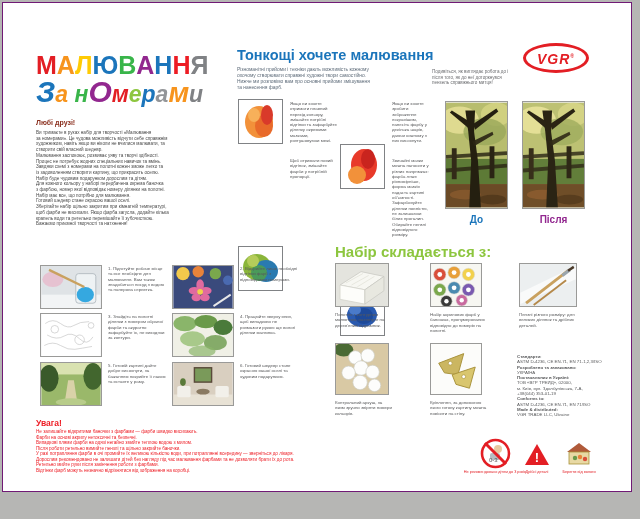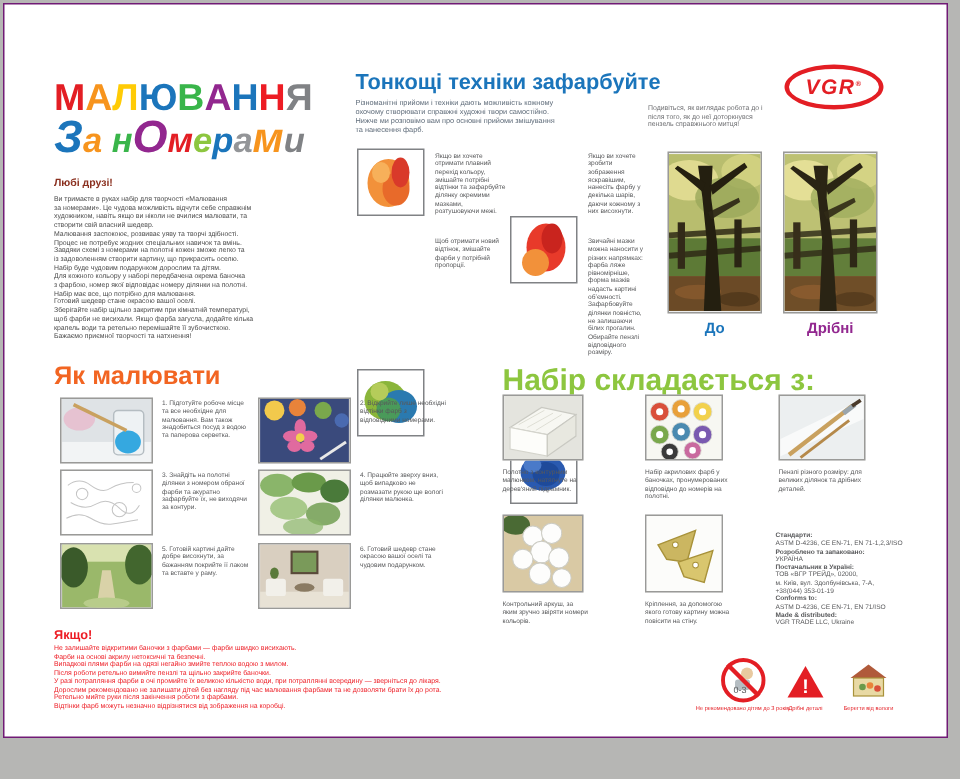--- a/index.html
+++ b/index.html
@@ -8,21 +8,21 @@
   .abs{position:absolute;}
   .letters span{font-weight:bold;display:inline-block;}
   .t1{font-size:25px;letter-spacing:0px;line-height:25px;}
   .t2{font-size:23px;line-height:26px;font-style:italic;}
   .tiny{font-size:4.6px;line-height:5.7px;color:#4a4a4a;}
   .tinyblue{font-size:4.9px;line-height:6px;color:#5f6c7a;}
   .cap{font-size:4.4px;line-height:5.3px;color:#58595b;}
   .red-lines{font-size:4.6px;line-height:5.5px;color:#ed1c24;}
   .h-blue{font-size:14.5px;font-weight:bold;color:#1b75bb;}
   .h-orange{font-size:17px;font-weight:bold;color:#f26522;}
-  .h-green{font-size:20px;font-weight:bold;color:#8dc63f;}
+  .h-green{font-size:15px;font-weight:bold;color:#8dc63f;}
   .h-warn{font-size:8.5px;font-weight:bold;color:#ed1c24;}
   .h-intro{font-size:7px;font-weight:bold;color:#8a2f1e;}
   .ph{border:1px solid #9a9a98;background:#eee;box-sizing:border-box;}
   .swbox{width:45px;height:45px;border:1px solid #808285;box-sizing:border-box;background:#fff;position:relative;overflow:hidden;}
   .lbl{font-size:10px;font-weight:bold;text-align:center;}
   .vgr{border:3px solid #e31e24;border-radius:50%;background:#fff;color:#e31e24;font-weight:bold;font-style:italic;font-size:14px;text-align:center;line-height:20px;letter-spacing:1px;}
   .vgr sup{font-size:5px;}
   .badge-cap{font-size:3.8px;color:#e31e24;text-align:center;white-space:nowrap;}
   .std{font-size:4.4px;line-height:5.3px;color:#58595b;}
 </style>
@@ -48,21 +48,21 @@
       <div>Для кожного кольору у наборі передбачена окрема баночка</div>
       <div>з фарбою, номер якої відповідає номеру ділянки на полотні.</div>
       <div>Набір має все, що потрібно для малювання.</div>
       <div>Готовий шедевр стане окрасою вашої оселі.</div>
       <div>Зберігайте набір щільно закритим при кімнатній температурі,</div>
       <div>щоб фарби не висихали. Якщо фарба загусла, додайте кілька</div>
       <div>крапель води та ретельно перемішайте її зубочисткою.</div>
       <div>Бажаємо приємної творчості та натхнення!</div>
     </div>
 
-  <div class="abs h-blue" style="left:234px;top:44px;">Тонкощі техніки зафарбуйте</div>
+  <div class="abs h-blue" style="left:234px;top:44px;">Тонкощі хочете малювання</div>
   <div class="abs tinyblue" style="left:234px;top:64px;width:195px;">
       <div>Різноманітні прийоми і техніки дають можливість кожному</div>
       <div>охочому створювати справжні художні твори самостійно.</div>
       <div>Нижче ми розповімо вам про основні прийоми змішування</div>
       <div>та нанесення фарб.</div>
     </div>
 
   <div class="abs swbox" style="left:235px;top:96px;">
     <svg width="43" height="43" viewBox="0 0 43 43">
       <ellipse cx="20" cy="22" rx="14" ry="16" fill="#f2913a"></ellipse>
@@ -144,23 +144,22 @@
       </g>
       <rect x="6" y="47" width="5" height="32" fill="#372e1a"></rect>
       <rect x="45" y="45" width="5" height="33" fill="#2e2816"></rect>
       <path d="M24 108 L26 60 L23 30 L20 8 L30 8 L29 30 L33 60 L36 108 Z" fill="#2a2414"></path>
       <path d="M23 26 L4 10 L6 8 L25 20 Z" fill="#2a2414"></path>
       <path d="M28 22 L52 6 L54 9 L30 28 Z" fill="#2a2414"></path>
       <path d="M27 40 L48 30 L49 33 L29 45 Z" fill="#302a16" opacity=".9"></path>
     </svg>
   </div>
   <div class="abs lbl" style="left:442px;top:211px;width:63px;color:#1b75bb;">До</div>
-  <div class="abs lbl" style="left:519px;top:211px;width:63px;color:#92278f;">Дрібні</div>
-
-  <div class="abs h-orange" style="left:33px;top:238px;">Як малювати</div>
+  <div class="abs lbl" style="left:519px;top:211px;width:63px;color:#92278f;">Після</div>
+
 
   <div class="abs ph" style="left:37px;top:262px;width:62px;height:44px;">
     <svg width="60" height="42" viewBox="0 0 62 44">
       <rect width="62" height="44" fill="#dfe3e6"></rect>
       <rect y="30" width="62" height="14" fill="#f2f4f5"></rect>
       <ellipse cx="12" cy="14" rx="11" ry="8" fill="#e8b4c8" opacity=".7"></ellipse>
       <rect x="36" y="8" width="21" height="31" rx="3" fill="#eef2f4" stroke="#b5bdc2"></rect>
       <ellipse cx="46" cy="30" rx="9" ry="8" fill="#35a8e0"></ellipse>
       <line x1="8" y1="4" x2="45" y2="22" stroke="#c9a15f" stroke-width="2.5"></line>
     </svg>
@@ -233,21 +232,21 @@
       <rect y="33" width="62" height="11" fill="#e8e2d5"></rect>
       <rect x="22" y="5" width="18" height="15" fill="#7a9a5a" stroke="#5a4a3a" stroke-width="1.5"></rect>
       <rect x="4" y="24" width="14" height="12" rx="2" fill="#f2f0ea"></rect>
       <rect x="44" y="24" width="14" height="12" rx="2" fill="#f2f0ea"></rect>
       <ellipse cx="31" cy="30" rx="7" ry="3" fill="#8a7a62"></ellipse>
       <ellipse cx="10" cy="20" rx="3" ry="4" fill="#5a7a3a"></ellipse>
     </svg>
   </div>
   <div class="abs cap" style="left:237px;top:360px;width:58px;">6. Готовий шедевр стане окрасою вашої оселі та чудовим подарунком.</div>
 
-  <div class="abs h-warn" style="left:33px;top:415px;">Якщо!</div>
+  <div class="abs h-warn" style="left:33px;top:415px;">Увага!</div>
   <div class="abs red-lines" style="left:33px;top:426px;width:310px;">
       <div>Не залишайте відкритими баночки з фарбами — фарби швидко висихають.</div>
       <div>Фарби на основі акрилу нетоксичні та безпечні.</div>
       <div>Випадкові плями фарби на одязі негайно змийте теплою водою з милом.</div>
       <div>Після роботи ретельно вимийте пензлі та щільно закрийте баночки.</div>
       <div>У разі потрапляння фарби в очі промийте їх великою кількістю води, при потраплянні всередину — зверніться до лікаря.</div>
       <div>Дорослим рекомендовано не залишати дітей без нагляду під час малювання фарбами та не дозволяти брати їх до рота.</div>
       <div>Ретельно мийте руки після закінчення роботи з фарбами.</div>
       <div>Відтінки фарб можуть незначно відрізнятися від зображення на коробці.</div>
     </div>

